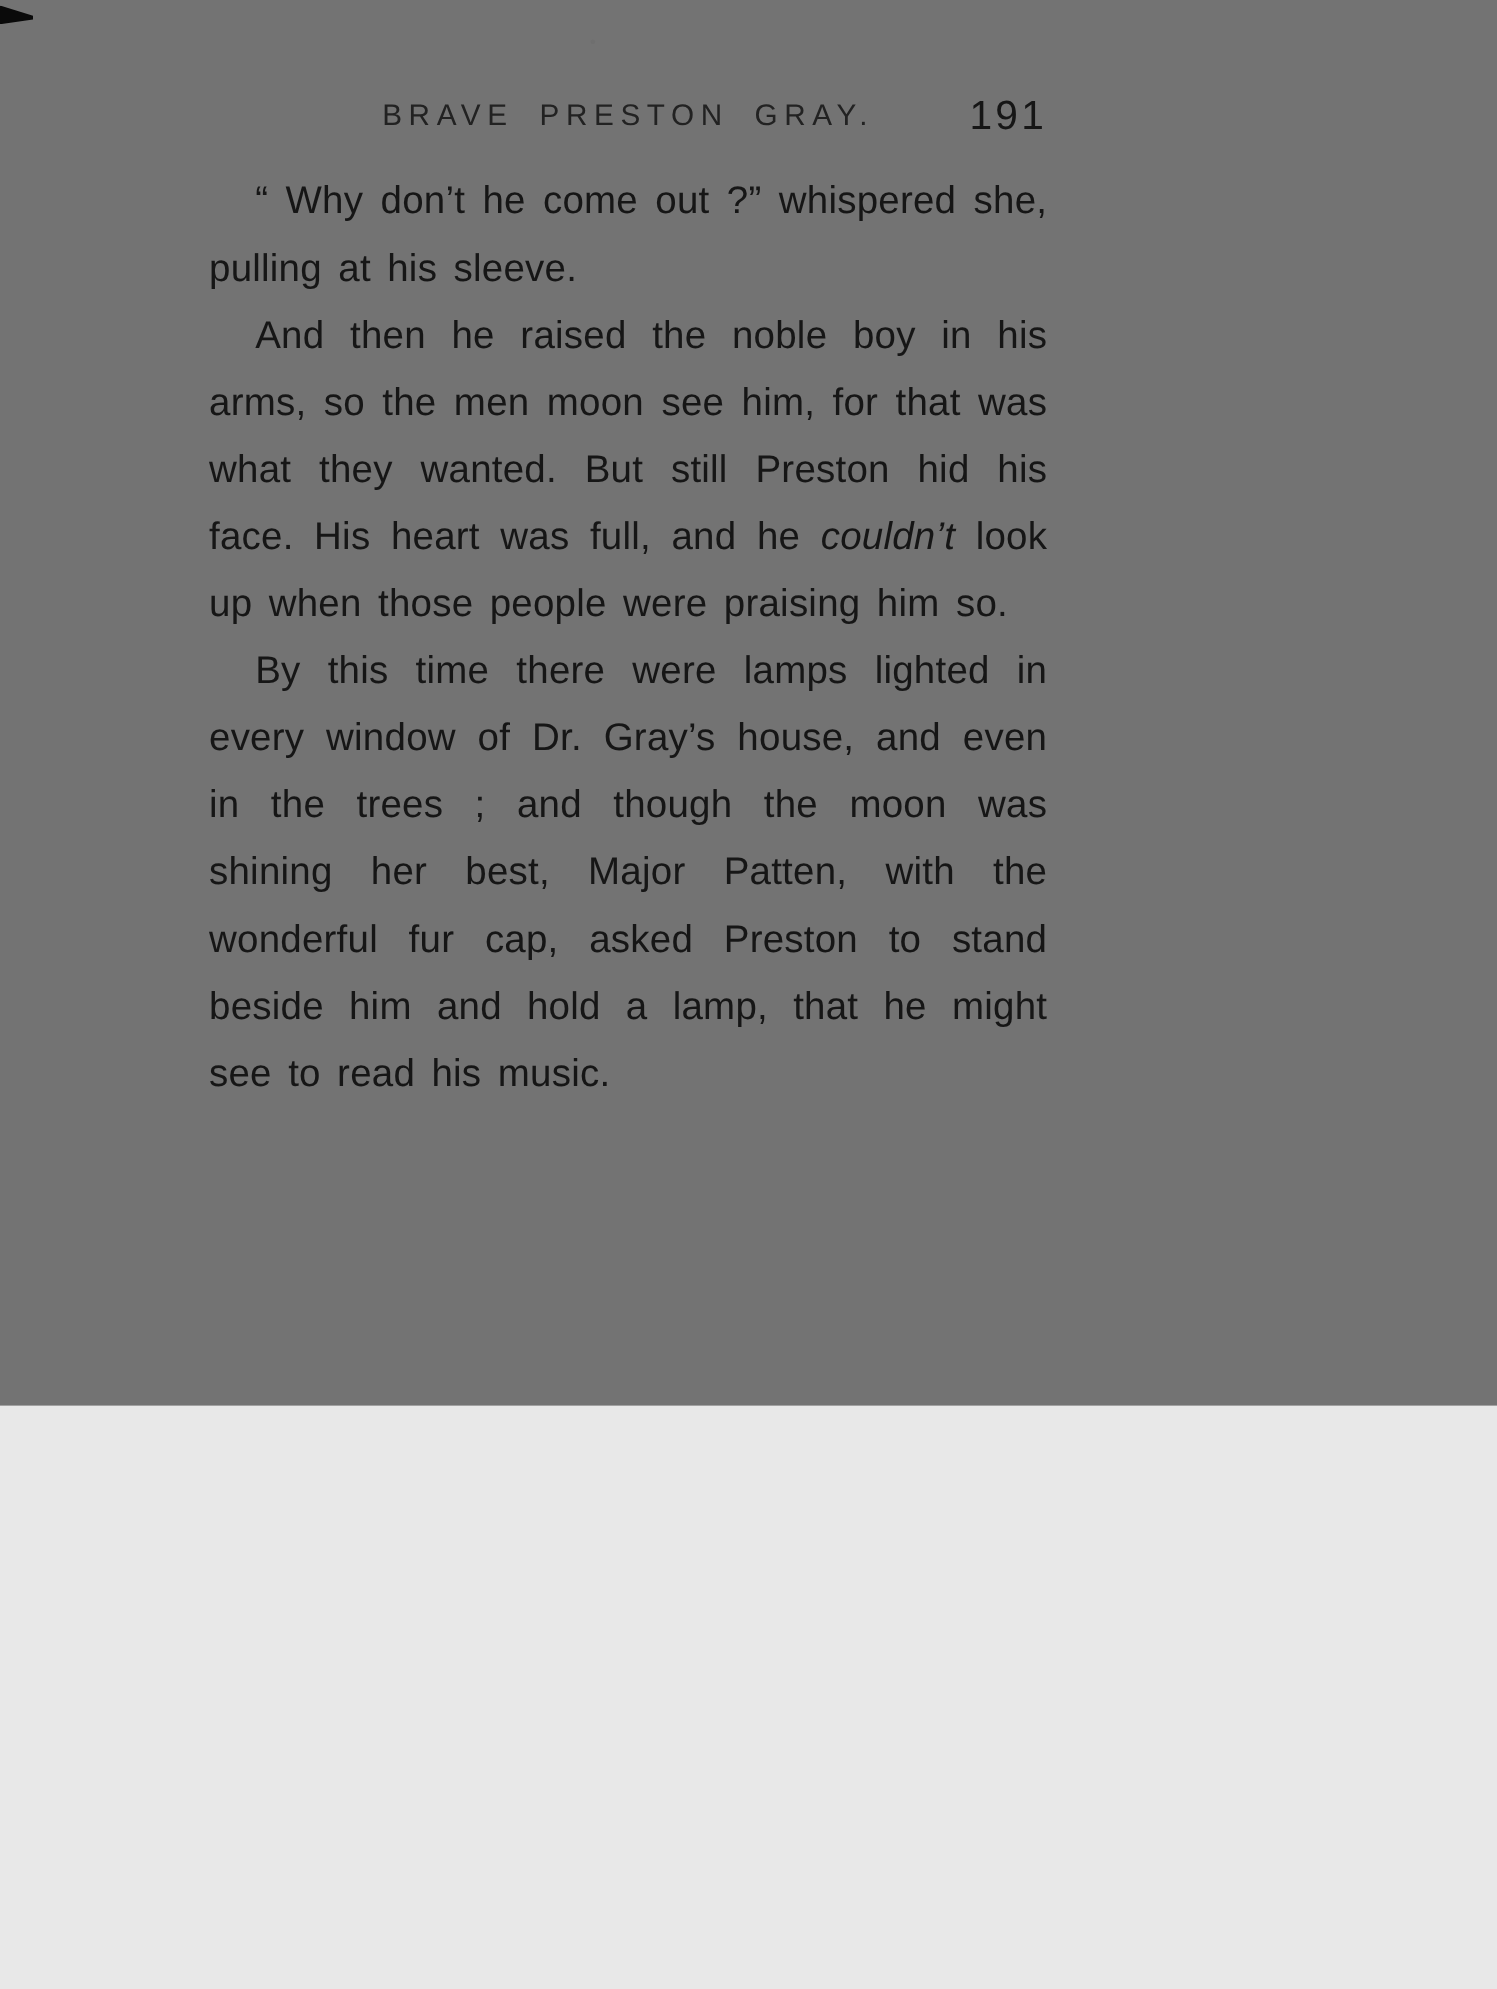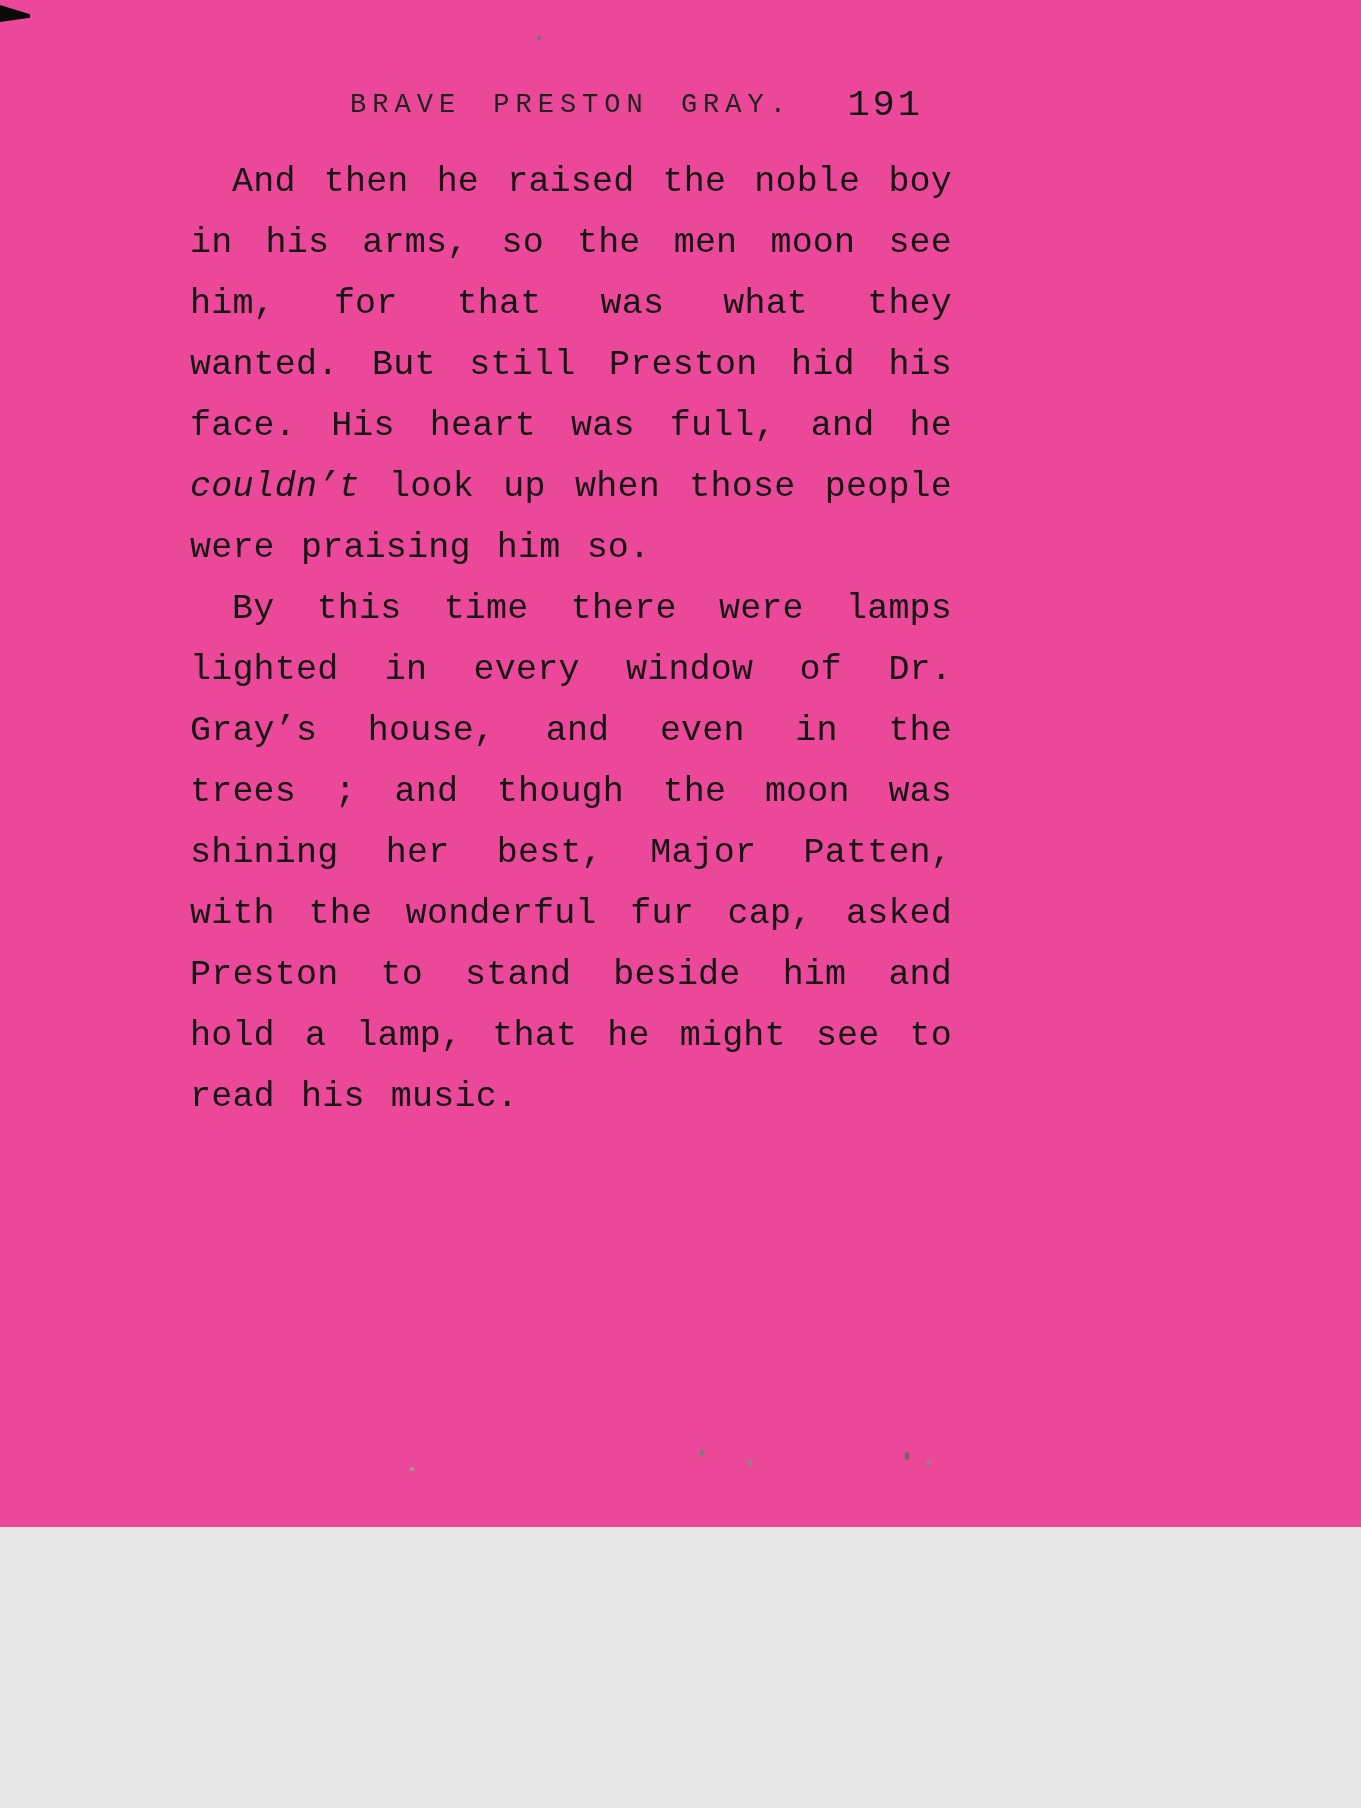--- a/index.html
+++ b/index.html
@@ -3,25 +3,25 @@
 <meta charset="utf-8">
 <style>
   html, body {
     margin: 0;
     padding: 0;
     background: #e8e8e8;
   }
   .page {
     position: relative;
     width: 1361px;
-    height: 1527px;
+    height: 1278px;
     margin: 0 auto;
-    background: #ec4899;
+    background: #737373;
     overflow: hidden;
-    font-family: Liberation Mono, monospace;
+    font-family: Liberation Sans, sans-serif;
     color: #161616;
   }
 
   
   .header {
     position: absolute;
     left: 190px;
     top: 84px;
     width: 762px;
     height: 44px;
@@ -32,21 +32,21 @@
     transform: translateX(-50%);
     top: 6px;
     font-size: 27px;
     letter-spacing: 6px;
     word-spacing: 10px;
     white-space: nowrap;
     color: #222;
   }
   .page-number {
     position: absolute;
-    right: 29px;
+    right: 0;
     top: 0;
     font-size: 37px;
     letter-spacing: 3px;
     color: #161616;
   }
 
   
   .text-block {
     position: absolute;
     left: 190px;
@@ -100,20 +100,23 @@
 
 <div class="page">
 
   <div class="header">
     <span class="running-title">BRAVE PRESTON GRAY.</span>
     <span class="page-number">191</span>
   </div>
 
   <div class="text-block">
     <p>
+      <span>“ Why don’t he come out ?” whispered she, pulling at his sleeve.</span>
+    </p>
+    <p>
       <span>And then he raised the noble boy in his arms, so the men moon see him, for that was what they wanted.  But still Preston hid his face.  His heart was full, and he </span><em>couldn’t</em><span> look up when those people were praising him so.</span>
     </p>
     <p>
       <span>By this time there were lamps lighted in every window of Dr. Gray’s house, and even in the trees ; and though the moon was shining her best, Major Patten, with the wonderful fur cap, asked Preston to stand beside him and hold a lamp, that he might see to read his music.</span>
     </p>
   </div>
 
   <div class="artifact wedge-top-left"></div>
   <div class="artifact bar-bottom-left"></div>
   <div class="speck s1"></div>

